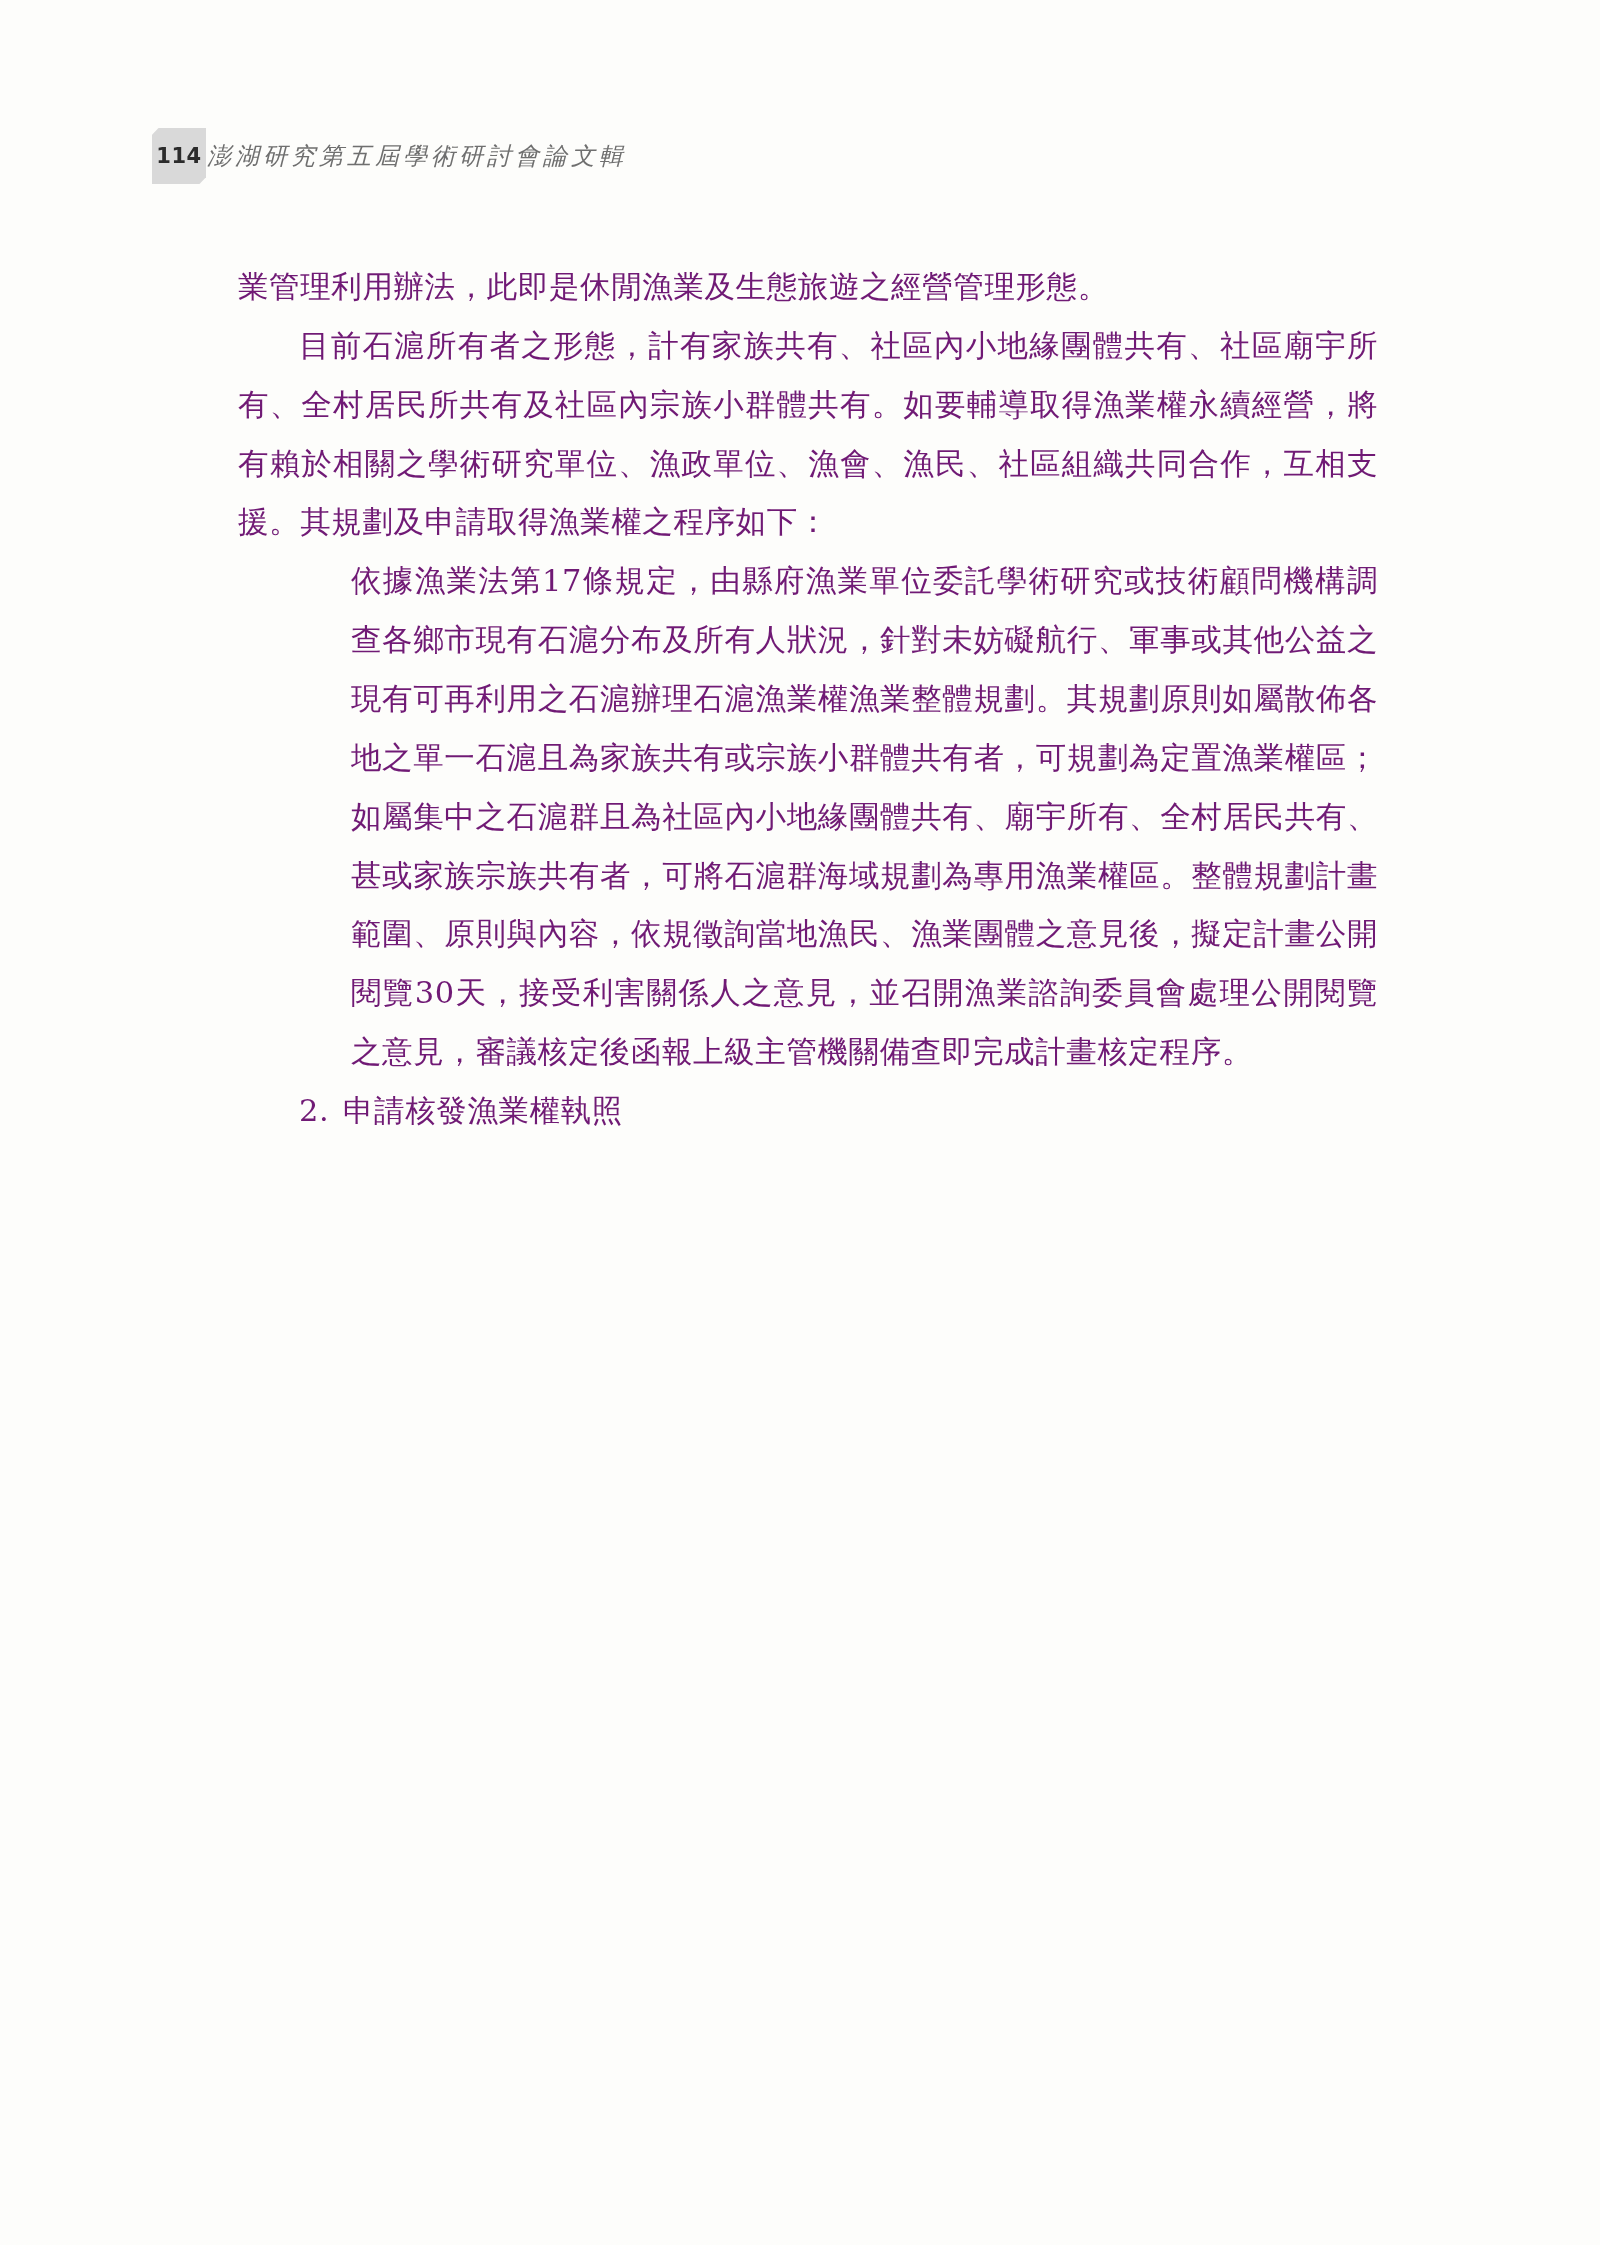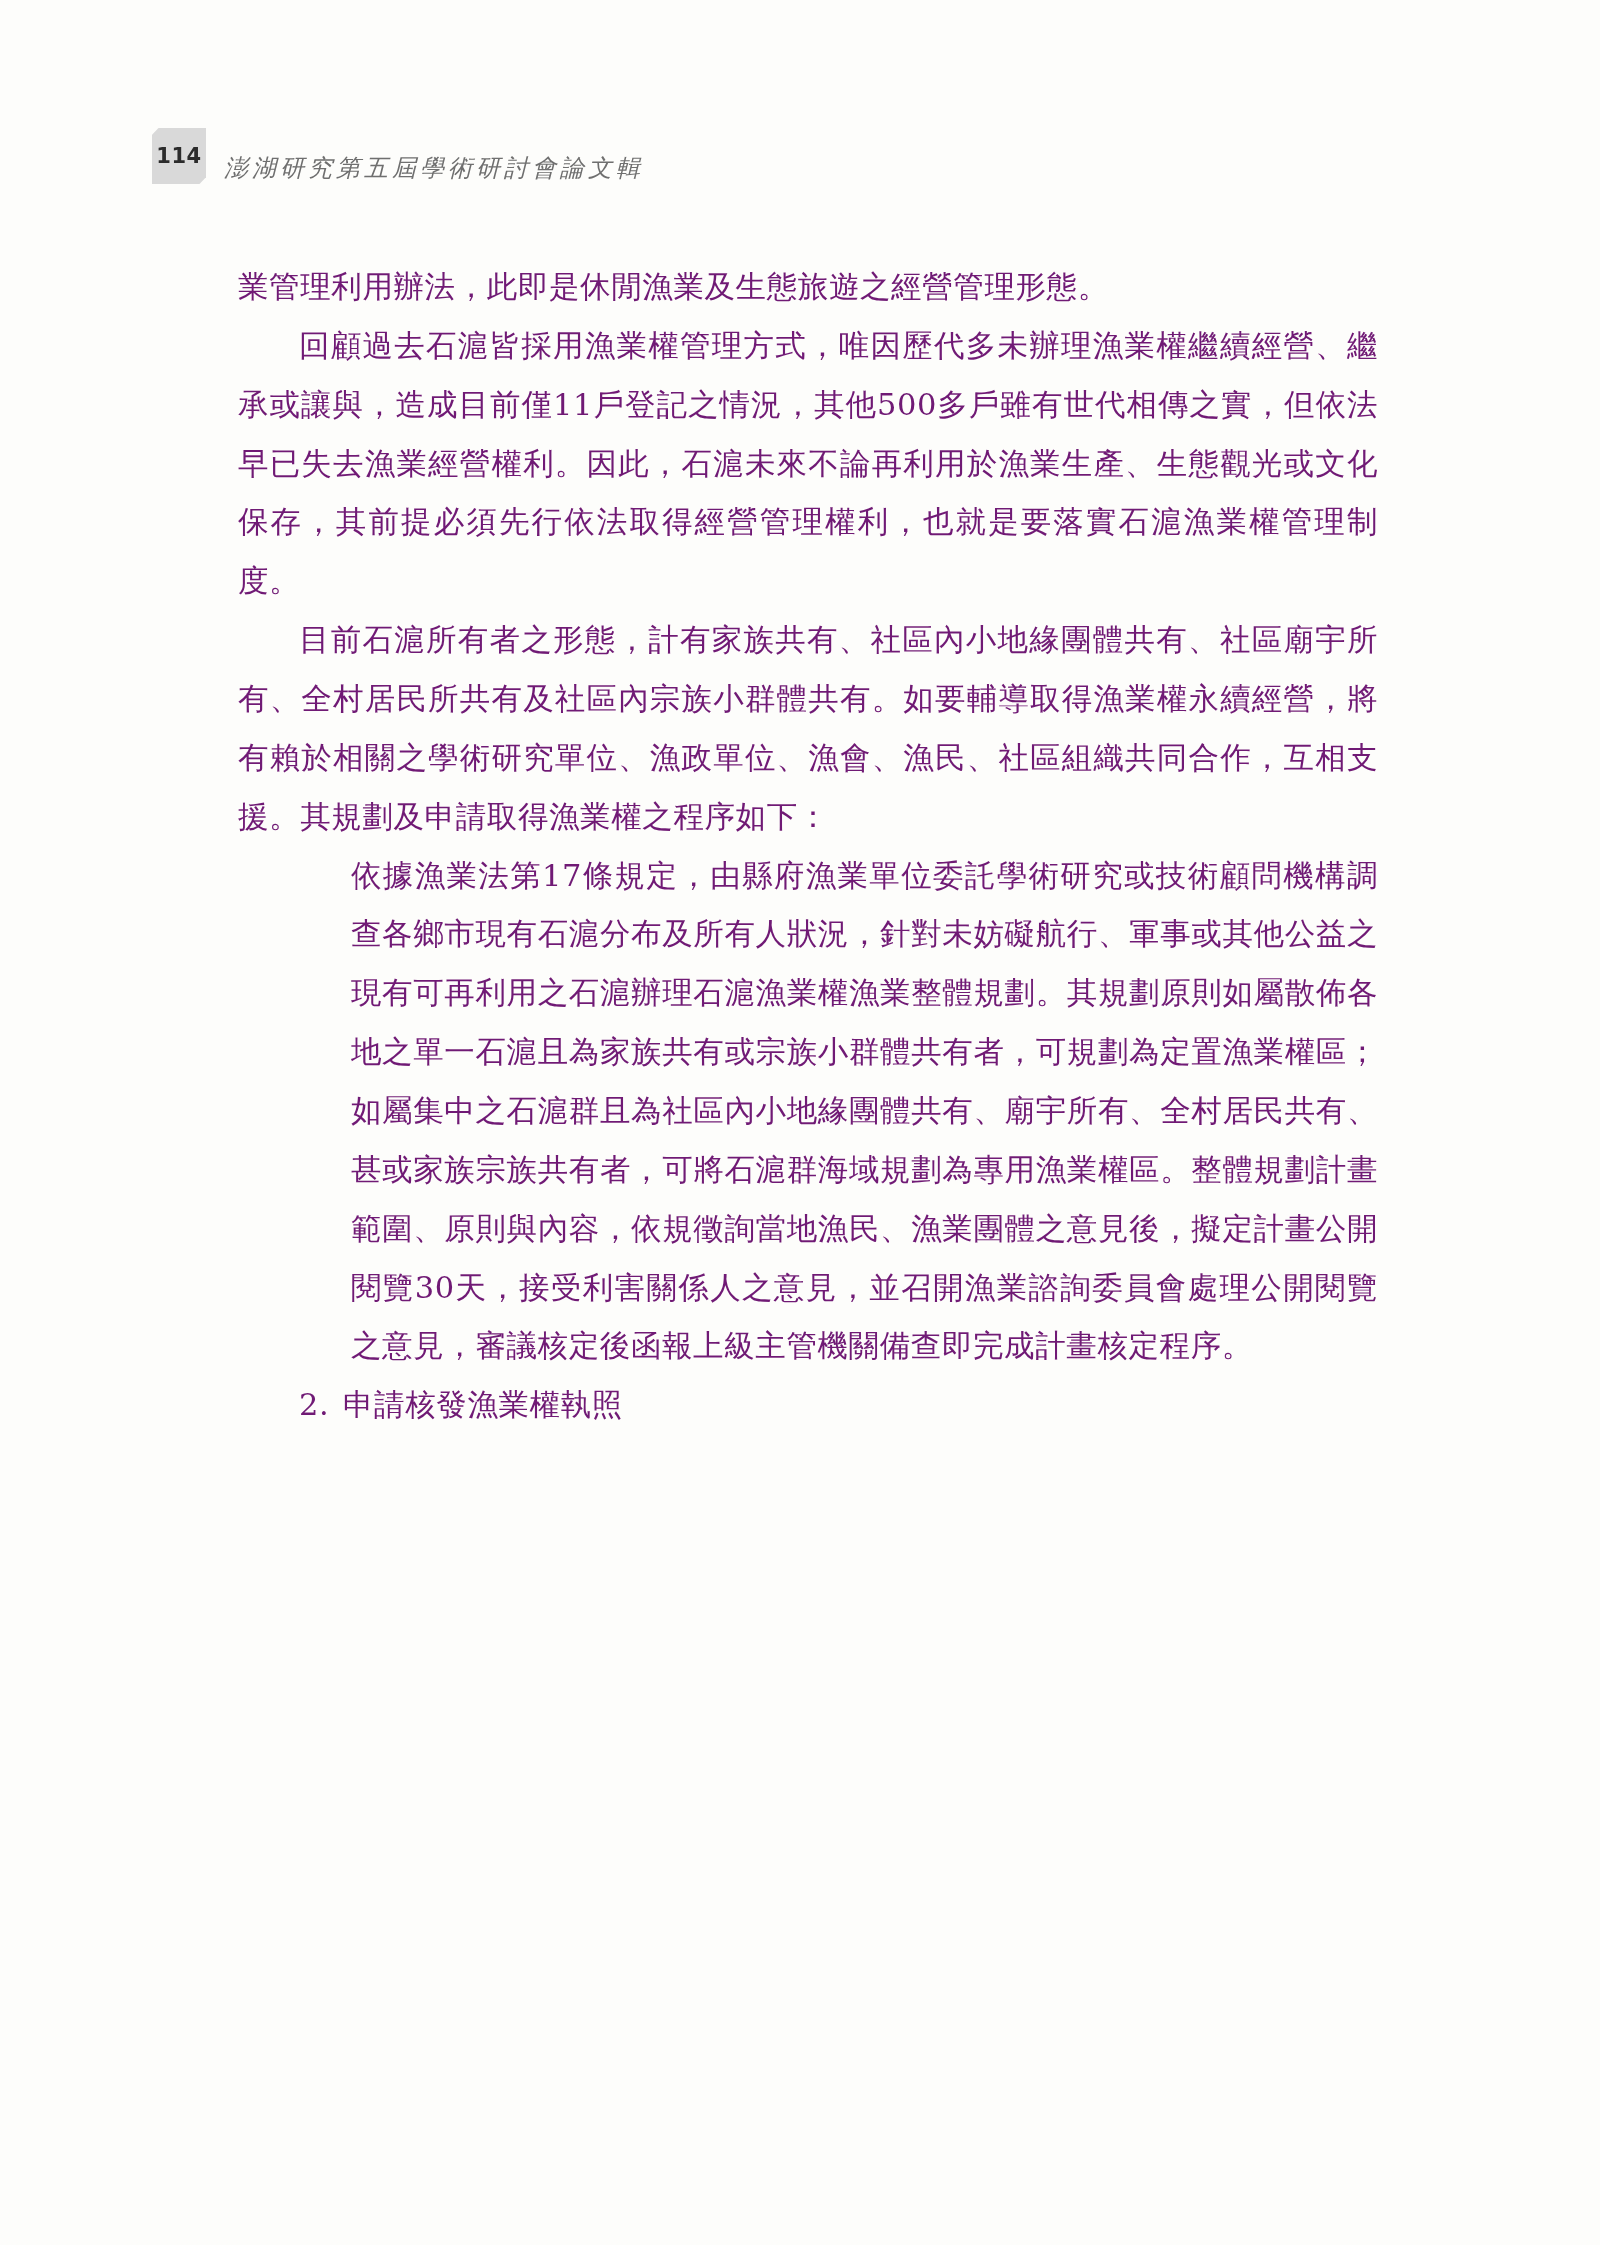--- a/index.html
+++ b/index.html
@@ -20,22 +20,22 @@
     inset: 0;
     background: #fdfdfb;
   }
 
   
   .header {
     position: absolute;
     top: 128px;
     left: 152px;
     display: flex;
-    align-items: flex-end;
-    gap: 18px;
+    align-items: center;
+    gap: 1px;
   }
   .folio-badge {
     width: 54px;
     height: 56px;
     background: #d9d9d9;
     color: #2b2b2b;
     font-family: "DejaVu Sans", "Liberation Sans", sans-serif;
     font-weight: 700;
     font-size: 21px;
     display: flex;
@@ -102,21 +102,20 @@
 
   <div class="header">
     <div class="folio-badge">114</div>
     <div class="header-title">澎湖研究第五屆學術研討會論文輯</div>
   </div>
 
   <div class="content">
 
     <p class="noindent">業管理利用辦法，此即是休閒漁業及生態旅遊之經營管理形態。</p>
 
-    <p class="indent">回顧過去石滬皆採用漁業權管理方式，唯因歷代多未辦理漁業權繼續經營、繼承或讓與，造成目前僅11戶登記之情況，其他500多戶雖有世代相傳之實，但依法早已失去漁業經營權利。因此，石滬未來不論再利用於漁業生產、生態觀光或文化保存，其前提必須先行依法取得經營管理權利，也就是要落實石滬漁業權管理制度。</p>
 
     <p class="indent">目前石滬所有者之形態，計有家族共有、社區內小地緣團體共有、社區廟宇所有、全村居民所共有及社區內宗族小群體共有。如要輔導取得漁業權永續經營，將有賴於相關之學術研究單位、漁政單位、漁會、漁民、社區組織共同合作，互相支援。其規劃及申請取得漁業權之程序如下：</p>
 
     <ol class="list">
       <li class="list-item">
         <div class="li-body">依據漁業法第17條規定，由縣府漁業單位委託學術研究或技術顧問機構調查各鄉市現有石滬分布及所有人狀況，針對未妨礙航行、軍事或其他公益之現有可再利用之石滬辦理石滬漁業權漁業整體規劃。其規劃原則如屬散佈各地之單一石滬且為家族共有或宗族小群體共有者，可規劃為定置漁業權區；如屬集中之石滬群且為社區內小地緣團體共有、廟宇所有、全村居民共有、甚或家族宗族共有者，可將石滬群海域規劃為專用漁業權區。整體規劃計畫範圍、原則與內容，依規徵詢當地漁民、漁業團體之意見後，擬定計畫公開閱覽30天，接受利害關係人之意見，並召開漁業諮詢委員會處理公開閱覽之意見，審議核定後函報上級主管機關備查即完成計畫核定程序。</div>
       </li>
       <li class="list-item">
         <div class="li-head">
           <span class="num">2.</span><span>申請核發漁業權執照</span>

